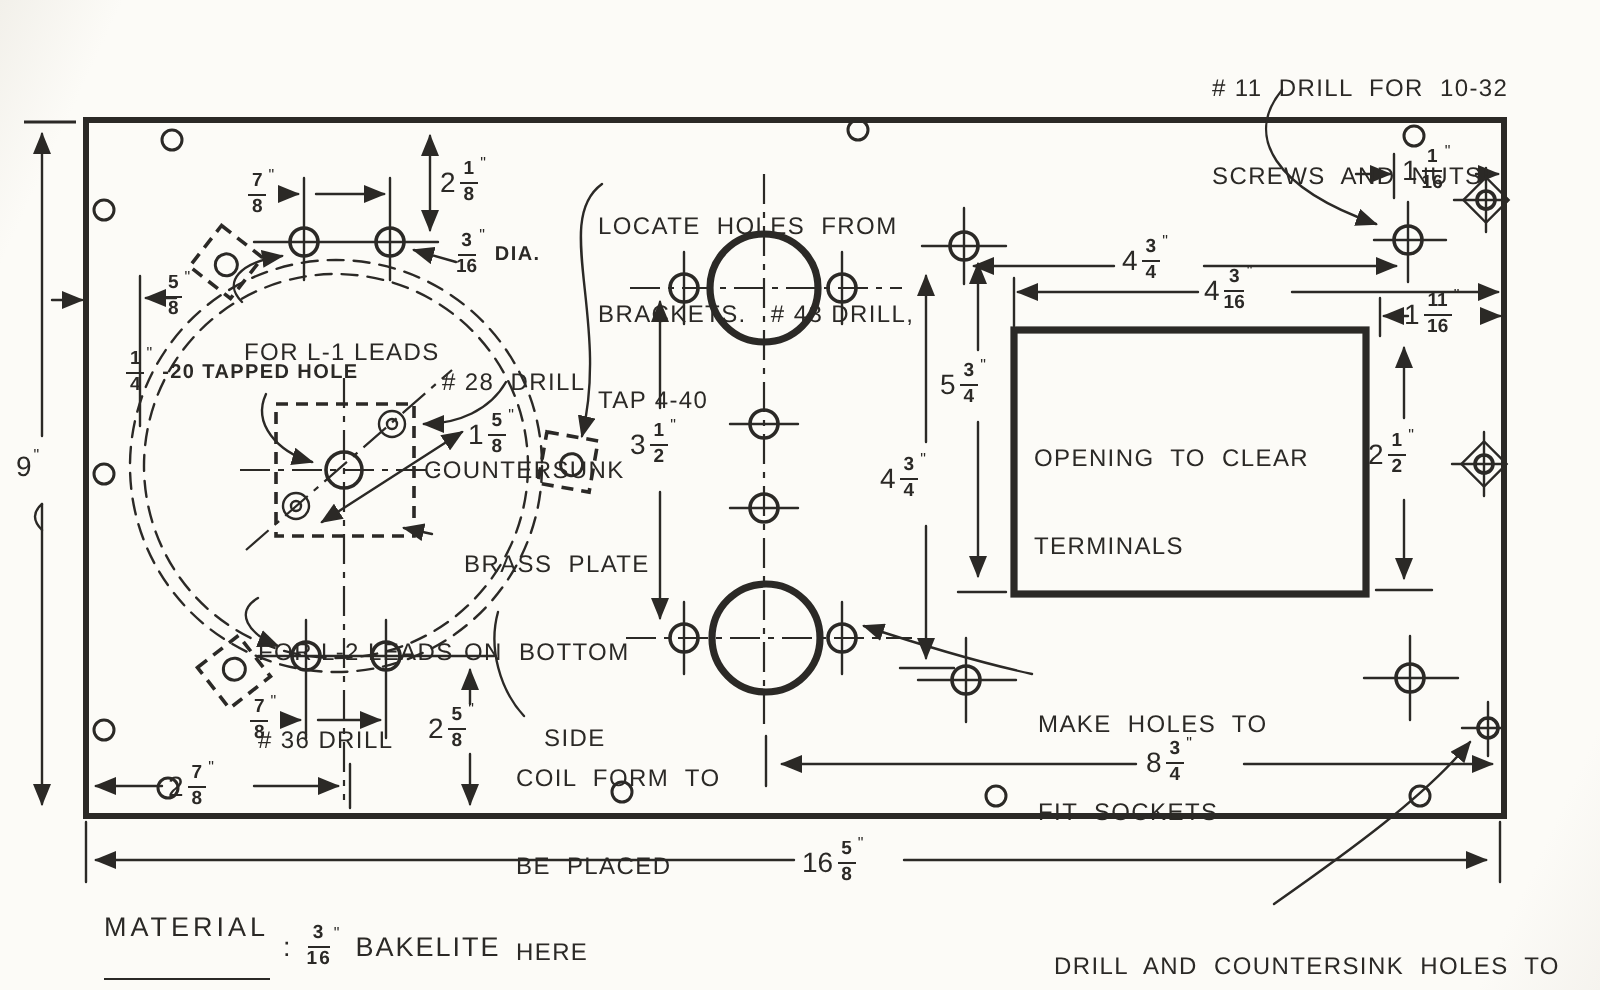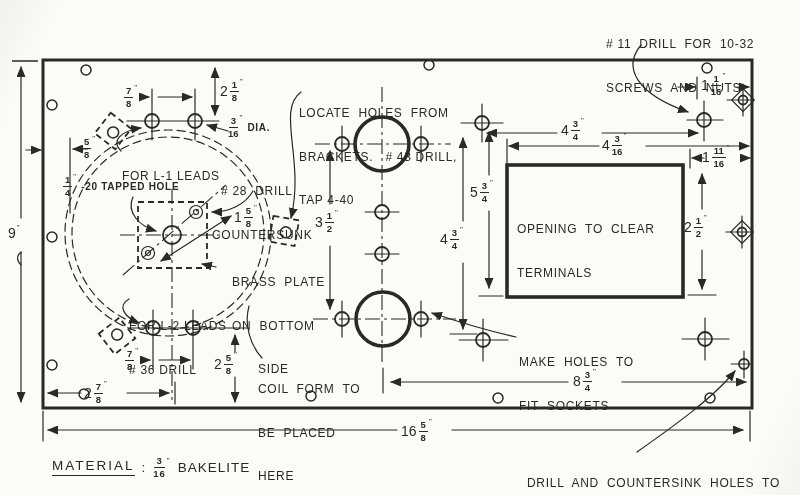--- a/index.html
+++ b/index.html
@@ -18,21 +18,21 @@
   .ann{position:absolute;color:#2b2926;font-size:12px;line-height:14.5px;letter-spacing:0.7px;white-space:pre;}
   .ann > div{white-space:pre;}
   .dim{position:absolute;color:#2b2926;display:flex;align-items:center;gap:2px;white-space:pre;}
   .dim .w{font-size:14px;line-height:1;}
   .fr{display:inline-flex;flex-direction:column;align-items:center;font-size:9.5px;line-height:1;font-weight:bold;}
   .fr .n{padding:0 2px 1px;border-bottom:1.2px solid #2b2926;}
   .fr .d{padding-top:1px;}
   .dim .u{font-size:8px;line-height:1;align-self:flex-start;margin-top:-2px;margin-left:-1px;}
   .dim .t{font-size:10px;letter-spacing:0.7px;margin-left:3px;font-weight:bold;}
   .material{position:absolute;color:#2b2926;display:flex;align-items:center;gap:7px;font-size:13.5px;letter-spacing:1px;}
-  .material .mat-name{border-bottom:1.6px solid #2b2926;padding-bottom:2px;letter-spacing:2px;}
+  .material .mat-name{border-bottom:1.6px solid #2b2926;padding-bottom:18px;letter-spacing:2px;}
   .inline-frac{display:inline-flex;align-items:center;gap:1px;}
 </style>
 </head>
 <body>
 
 <div id="stage">
 
 <svg width="800" height="495" viewBox="0 0 800 495">
   <defs>
     <marker id="arr" markerUnits="userSpaceOnUse" markerWidth="11" markerHeight="9" refX="10" refY="4.5" orient="auto-start-reverse">
@@ -284,21 +284,21 @@
 </div>
 
 <div class="dim" style="left:63px;top:175px">
   <span class="fr"><span class="n">1</span><span class="d">4</span></span><span class="u">"</span>
   <span class="t">-20 TAPPED HOLE</span>
 </div>
 
 <div class="ann" style="left:232px;top:246px">
   <div>BRASS  PLATE</div>
   <div>ON  BOTTOM</div>
-  <div style="margin-left:26px">SIDE</div>
+  <div style="margin-left:40px">SIDE</div>
 </div>
 
 <div class="ann" style="left:129px;top:290px">
   <div>FOR L-2 LEADS</div>
   <div style=""># 36 DRILL</div>
 </div>
 
 <div class="ann" style="left:258px;top:353px">
   <div>COIL  FORM  TO</div>
   <div>BE  PLACED</div>

